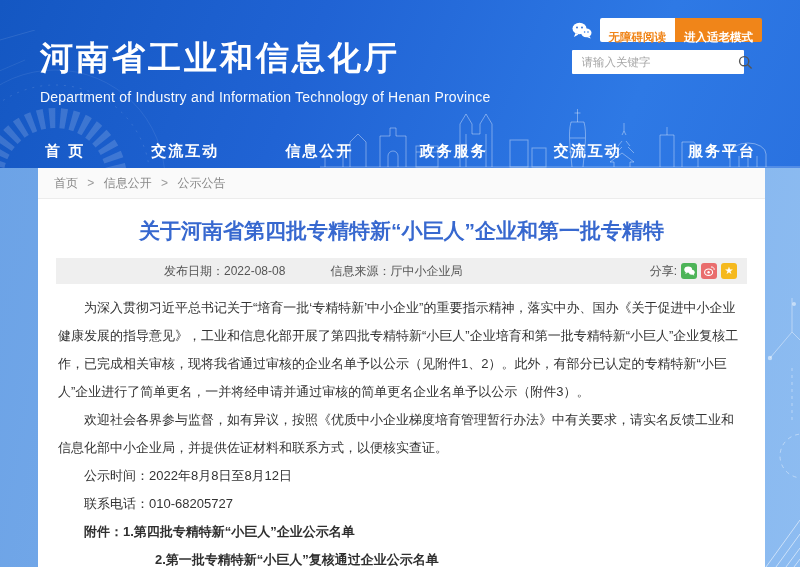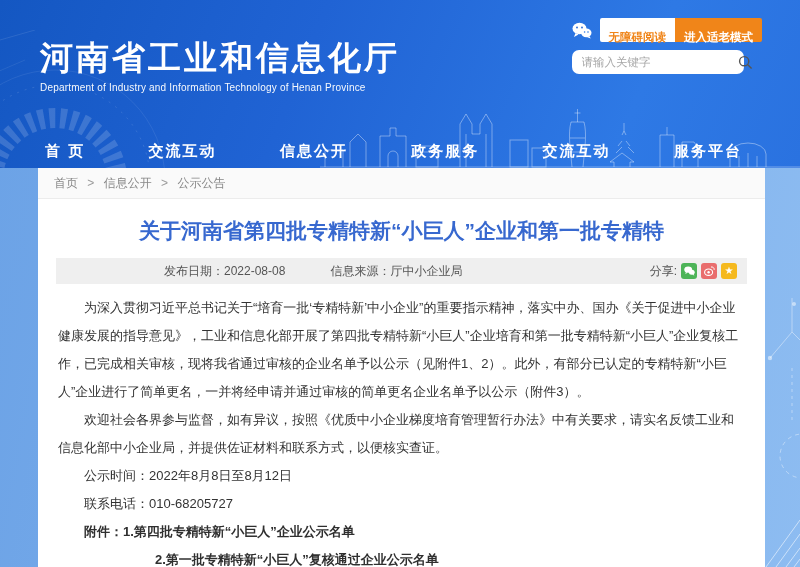--- a/index.html
+++ b/index.html
@@ -8,38 +8,38 @@
 
   .page { position:relative; width:800px; height:567px; overflow:hidden;
           background:linear-gradient(100deg,#6ba2e6,#8dbcf1); }
 
   
   .header { position:relative; height:168px; overflow:hidden;
             background:linear-gradient(112deg,#1457c2 0%,#2063d4 38%,#2e79e5 78%,#2a72e0 100%); }
   .hdeco { position:absolute; pointer-events:none; }
   .brand { position:absolute; left:40px; top:36px; color:#fff; z-index:2; }
   .brand h1 { margin:0; font-size:33px; font-weight:bold; letter-spacing:3px; }
-  .brand .sub { margin-top:1px; font-size:10px; letter-spacing:.2px; opacity:.96; }
+  .brand .sub { margin-top:8px; font-size:14px; letter-spacing:.2px; opacity:.96; }
 
   .tools { position:absolute; right:38px; top:18px; z-index:3; }
   .tools-row { display:flex; align-items:center; justify-content:flex-end; margin-bottom:8px; }
   .wx-top { margin-right:8px; display:inline-flex; }
   .tools-row button { height:22px; border:none; font-size:11.5px; font-weight:bold;
                       padding:12px 9px; cursor:pointer; font-family:inherit; }
   .btn-access { background:#fff; color:#f08519; border-radius:2px 0 0 2px; }
   .btn-elder  { background:#f08519; color:#fff; border-radius:0 2px 2px 0; }
   .search { display:flex; align-items:center; width:172px; height:24px;
-            background:#fff; border-radius:7px; padding:8px 8px; }
+            background:#fff; border-radius:1px; padding:8px 8px; }
   .search input { flex:1; border:none; outline:none; background:transparent;
                   font-size:11.5px; color:#333; font-family:inherit; }
   .search input::placeholder { color:#a8a8a8; }
 
   .nav { position:absolute; left:0; right:0; bottom:0; height:33px; z-index:2;
          display:flex; align-items:center; justify-content:space-between;
-         padding:0 58px 0 45px; }
+         padding:0 44px 0 45px; }
   .nav a { color:#fff; font-size:15px; font-weight:bold; letter-spacing:2px;
            text-decoration:none; position:relative; z-index:2; }
   .skyline { position:absolute; right:0; bottom:0; z-index:1; }
 
   
   .body-bg { position:relative; height:470px;padding-left:20px; }
   .bdeco { position:absolute; right:0; top:40px; pointer-events:none; }
   .card { position:absolute; left:38px; top:0; bottom:0; width:727px; background:#fff; }
 
   .breadcrumb { height:31px; line-height:30px; padding:0 16px; background:#fafafa;

